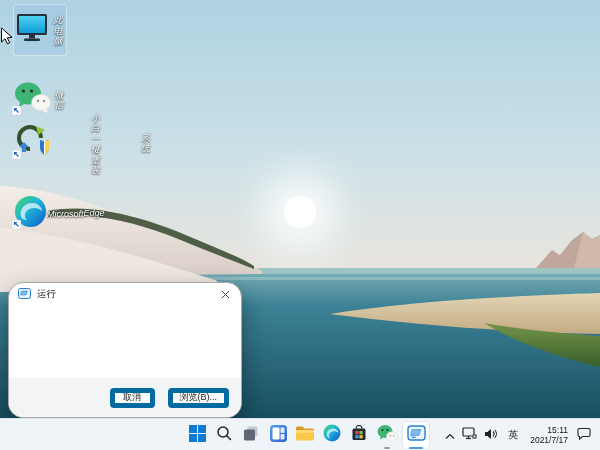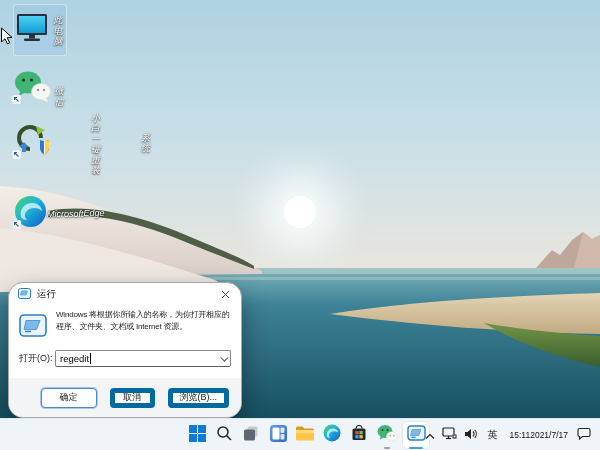--- a/index.html
+++ b/index.html
@@ -48,21 +48,21 @@
   .tb-btn { width:24px; height:24px; border-radius:4px; display:flex; align-items:center; justify-content:center;
             position:relative; }
   .tb-btn.app { width:26px; height:26px; }
   .tb-btn.active { background:rgba(255,255,255,.92); box-shadow:0 0 0 1px rgba(0,0,0,.05); }
   .pill { position:absolute; bottom:-1px; left:50%; transform:translateX(-50%); height:2.5px; border-radius:2px; }
   .pill.running { width:6px; background:#9aa0a6; }
   .pill.focused { width:14px; background:#4a9fd8; }
   .tb-tray { position:absolute; right:0; top:0; height:32px; display:flex; align-items:center; gap:3px; padding-right:7px; }
   .tray-btn { height:24px; display:flex; align-items:center; justify-content:center; border-radius:4px; padding:0 2px; }
   .ime { font-size:10px; color:#111; width:16px; text-align:center; }
-  .clock { display:flex; flex-direction:row; align-items:flex-end; font-size:8.5px; line-height:10px; color:#111;
+  .clock { display:flex; flex-direction:column; align-items:flex-end; font-size:8.5px; line-height:10px; color:#111;
            margin:0 4px; }
   .cursor { position:absolute; left:0; top:27px; z-index:50; }
 </style>
 </head>
 <body>
 
 <svg class="wallpaper" width="600" height="418" viewBox="0 0 600 418">
   <defs>
     <linearGradient id="skyG" x1="0" y1="0" x2="0" y2="1">
       <stop offset="0" stop-color="#aed2e2"></stop>
@@ -119,21 +119,21 @@
         </defs>
       <rect x="3" y="1" width="30" height="21" rx="1.5" fill="#26313d"></rect>
       <rect x="5" y="3" width="26" height="17" fill="url(#scrG)"></rect>
       <rect x="15" y="22" width="6" height="3.5" fill="#26313d"></rect>
       <rect x="10" y="25.5" width="16" height="2.5" rx="1" fill="#26313d"></rect>
     </svg>
   </span>
   <span class="icon-label">此电脑</span>
 </div>
 
-<div class="icon-cell" style="left:14px; top:57px; height:50px;align-items:flex-end;">
+<div class="icon-cell" style="left:14px; top:74px; height:50px;">
   <span class="glyph">
     <svg width="38" height="33" viewBox="0 0 38 33">
       <ellipse cx="14" cy="12.5" rx="13" ry="11" fill="#3eb575"></ellipse>
       <path d="M6,21 L5,26 L11,22.5 Z" fill="#3eb575"></path>
       <circle cx="9.5" cy="10" r="1.6" fill="#203026"></circle>
         <circle cx="17.5" cy="10" r="1.6" fill="#203026"></circle>
       <ellipse cx="27" cy="21.5" rx="9.5" ry="8" fill="#f6f6f2" stroke="#dcdcd4" stroke-width=".6"></ellipse>
       <path d="M32,28 L34,32 L28,29.5 Z" fill="#f6f6f2"></path>
       <circle cx="24" cy="20" r="1.2" fill="#9a9a8c"></circle>
         <circle cx="30" cy="20" r="1.2" fill="#9a9a8c"></circle>
@@ -201,40 +201,21 @@
         <path d="M3.5,3 L9.5,3 L8,7 L2.5,7 Z" fill="#7db8e8" stroke="#3c8cd0" stroke-width=".6"></path>
       </svg>
     </span>
     <span class="rd-title">运行</span>
     <span class="rd-close">
       <svg width="9" height="9" viewBox="0 0 9 9">
           <path d="M1,1 L8,8 M8,1 L1,8" stroke="#444" stroke-width="1"></path>
         </svg>
     </span>
   </div>
-  <div class="rd-body">
-    <span style="flex:none; margin-top:5px;">
-      <svg width="28" height="23" viewBox="0 0 28 23">
-        <rect x="1" y="1" width="26" height="21" rx="4" fill="#eaf4fc" stroke="#2a7fd4" stroke-width="1.6"></rect>
-        <path d="M7,6.5 L21,6.5 L17.5,15.5 L5,15.5 Z" fill="#7db8e8" stroke="#3c8cd0" stroke-width=".8"></path>
-        <path d="M6,17.5 L12,17.5" stroke="#2a7fd4" stroke-width="1.4"></path>
-      </svg>
-    </span>
-    <div class="rd-desc">Windows 将根据你所输入的名称，为你打开相应的程序、文件夹、文档或 Internet 资源。</div>
-  </div>
-  <div class="rd-open-row">
-    <span class="rd-open-label">打开(O):</span>
-    <div class="rd-combo">
-      <span class="rd-combo-value">regedit</span>
-      <span class="rd-caret"></span>
-      <span class="rd-combo-chevron"></span>
-    </div>
-  </div>
   <div class="rd-footer">
-    <div class="rd-btn default">确定</div>
     <div class="rd-btn">取消</div>
     <div class="rd-btn">浏览(B)...</div>
   </div>
 </div>
 
 <div class="taskbar">
   <div class="tb-center">
     <div class="tb-btn">
       <span>
         <svg width="17" height="17" viewBox="0 0 17 17">

